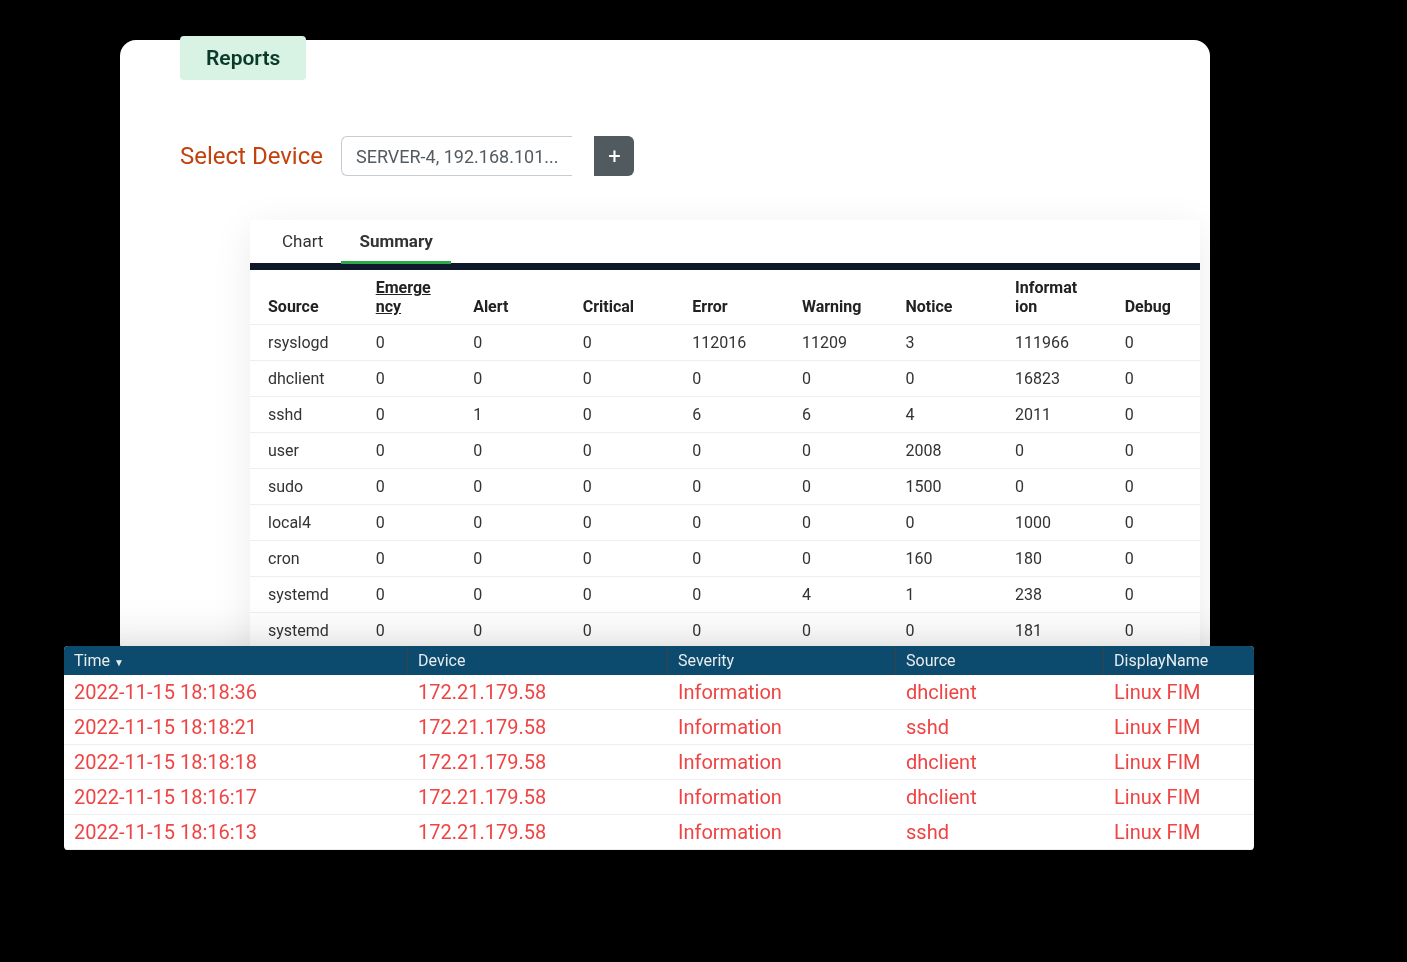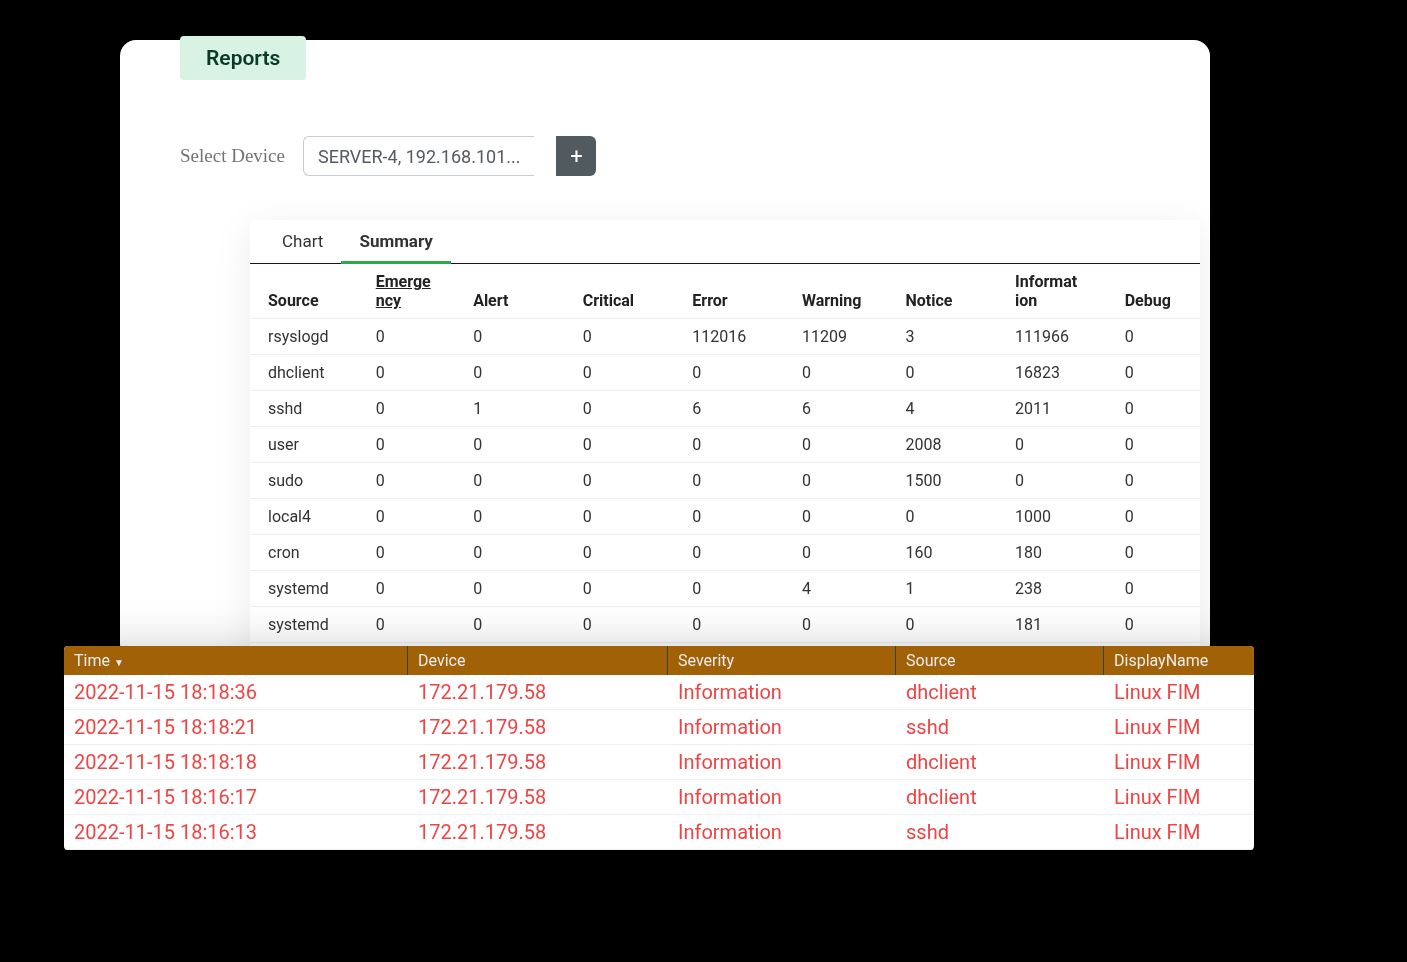--- a/index.html
+++ b/index.html
@@ -34,23 +34,22 @@
     }
     .device-row {
       position: absolute;
       top: 96px;
       left: 60px;
       display: flex;
       align-items: center;
       gap: 18px;
     }
     .device-label {
-      color: #737373;
-      font-size: 19px;
-      font-family: Liberation Serif, serif;
+      color: #c2410c;
+      font-size: 24px;
     }
     .device-select {
       display: flex;
       align-items: stretch;
       height: 40px;
       gap: 22px;
     }
     .device-select .val {
       border: 1px solid #c5ccd2;
       border-right: none;
@@ -79,21 +78,21 @@
       top: 180px;
       left: 130px;
       width: 950px;
       background: #fff;
       box-shadow: 0 8px 40px rgba(0,0,0,0.08);
       border-radius: 4px;
       overflow: hidden;
     }
     .panel-tabs {
       display: flex;
-      border-bottom: 1px solid #0f172a;
+      border-bottom: 7px solid #0f172a;
       padding: 0 14px;
     }
     .panel-tab {
       padding: 10px 18px;
       font-size: 17px;
       color: #333;
       cursor: pointer;
       border-bottom: 3px solid transparent;
       position: relative;
       top: 1px;
@@ -148,21 +147,21 @@
       top: 646px;
       left: 64px;
       width: 1190px;
       background: #fff;
       border-radius: 4px;
       box-shadow: 0 20px 60px rgba(0,0,0,0.4);
       overflow: hidden;
     }
     .log-header {
       display: flex;
-      background: #a16207;
+      background: #0c4a6e;
       color: #e8ecee;
       font-size: 16px;
     }
     .log-header .col {
       padding: 5px 10px;
       border-right: 1px solid #3a4247;
     }
     .log-header .col:last-child { border-right: none; }
     .log-row {
       display: flex;

